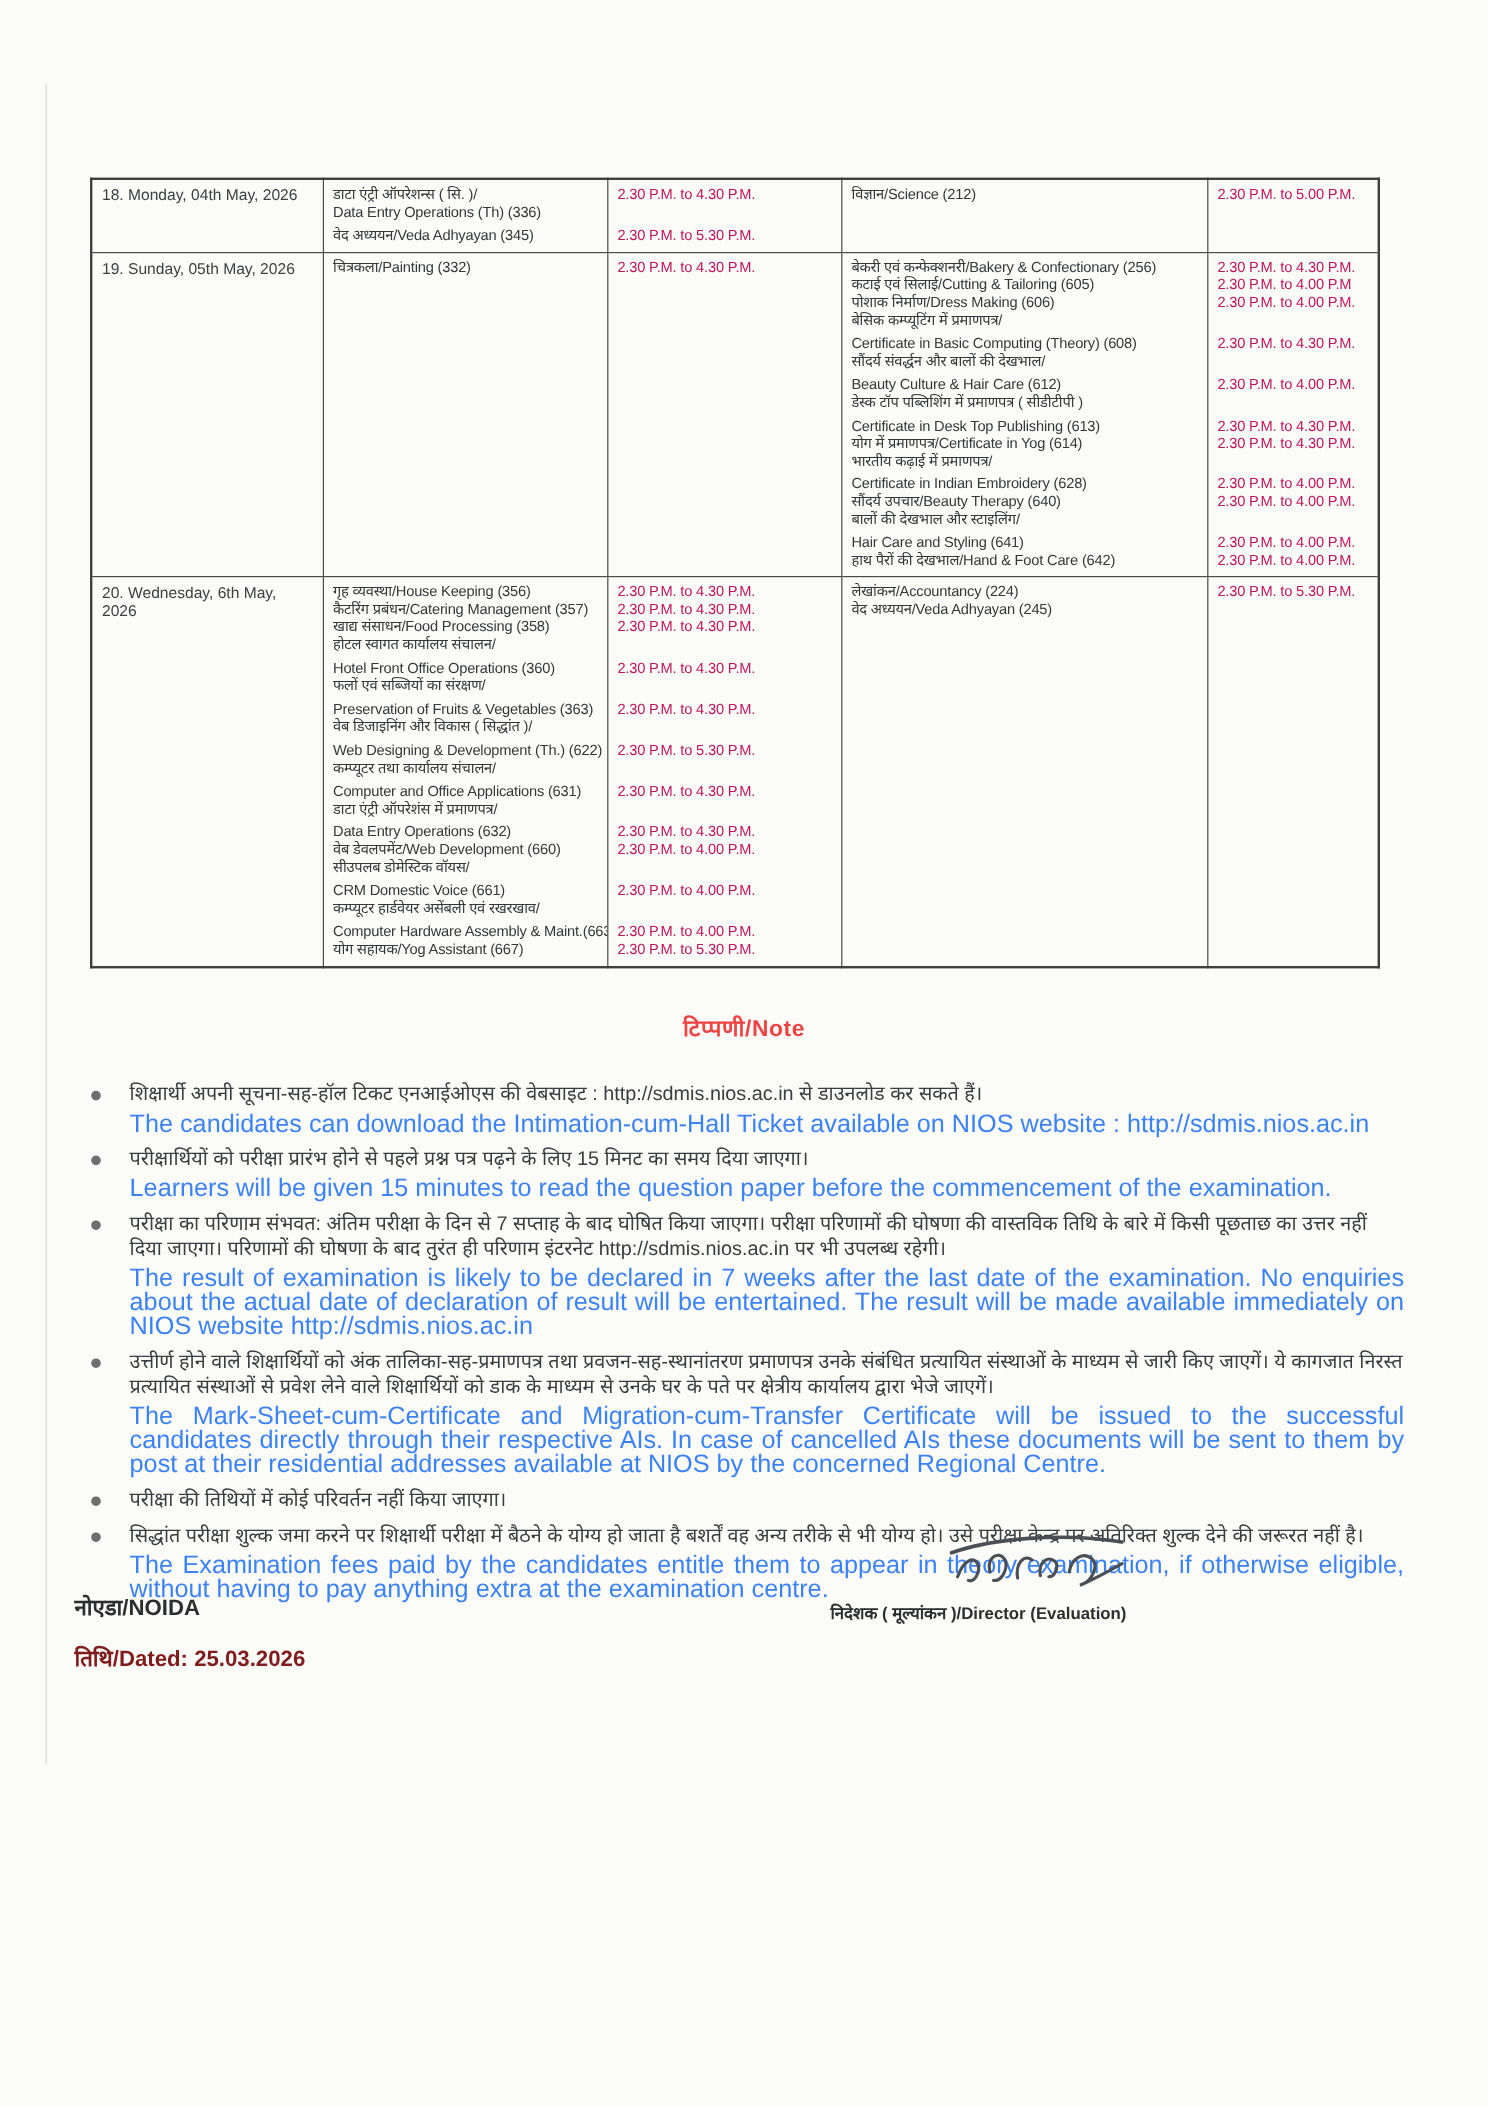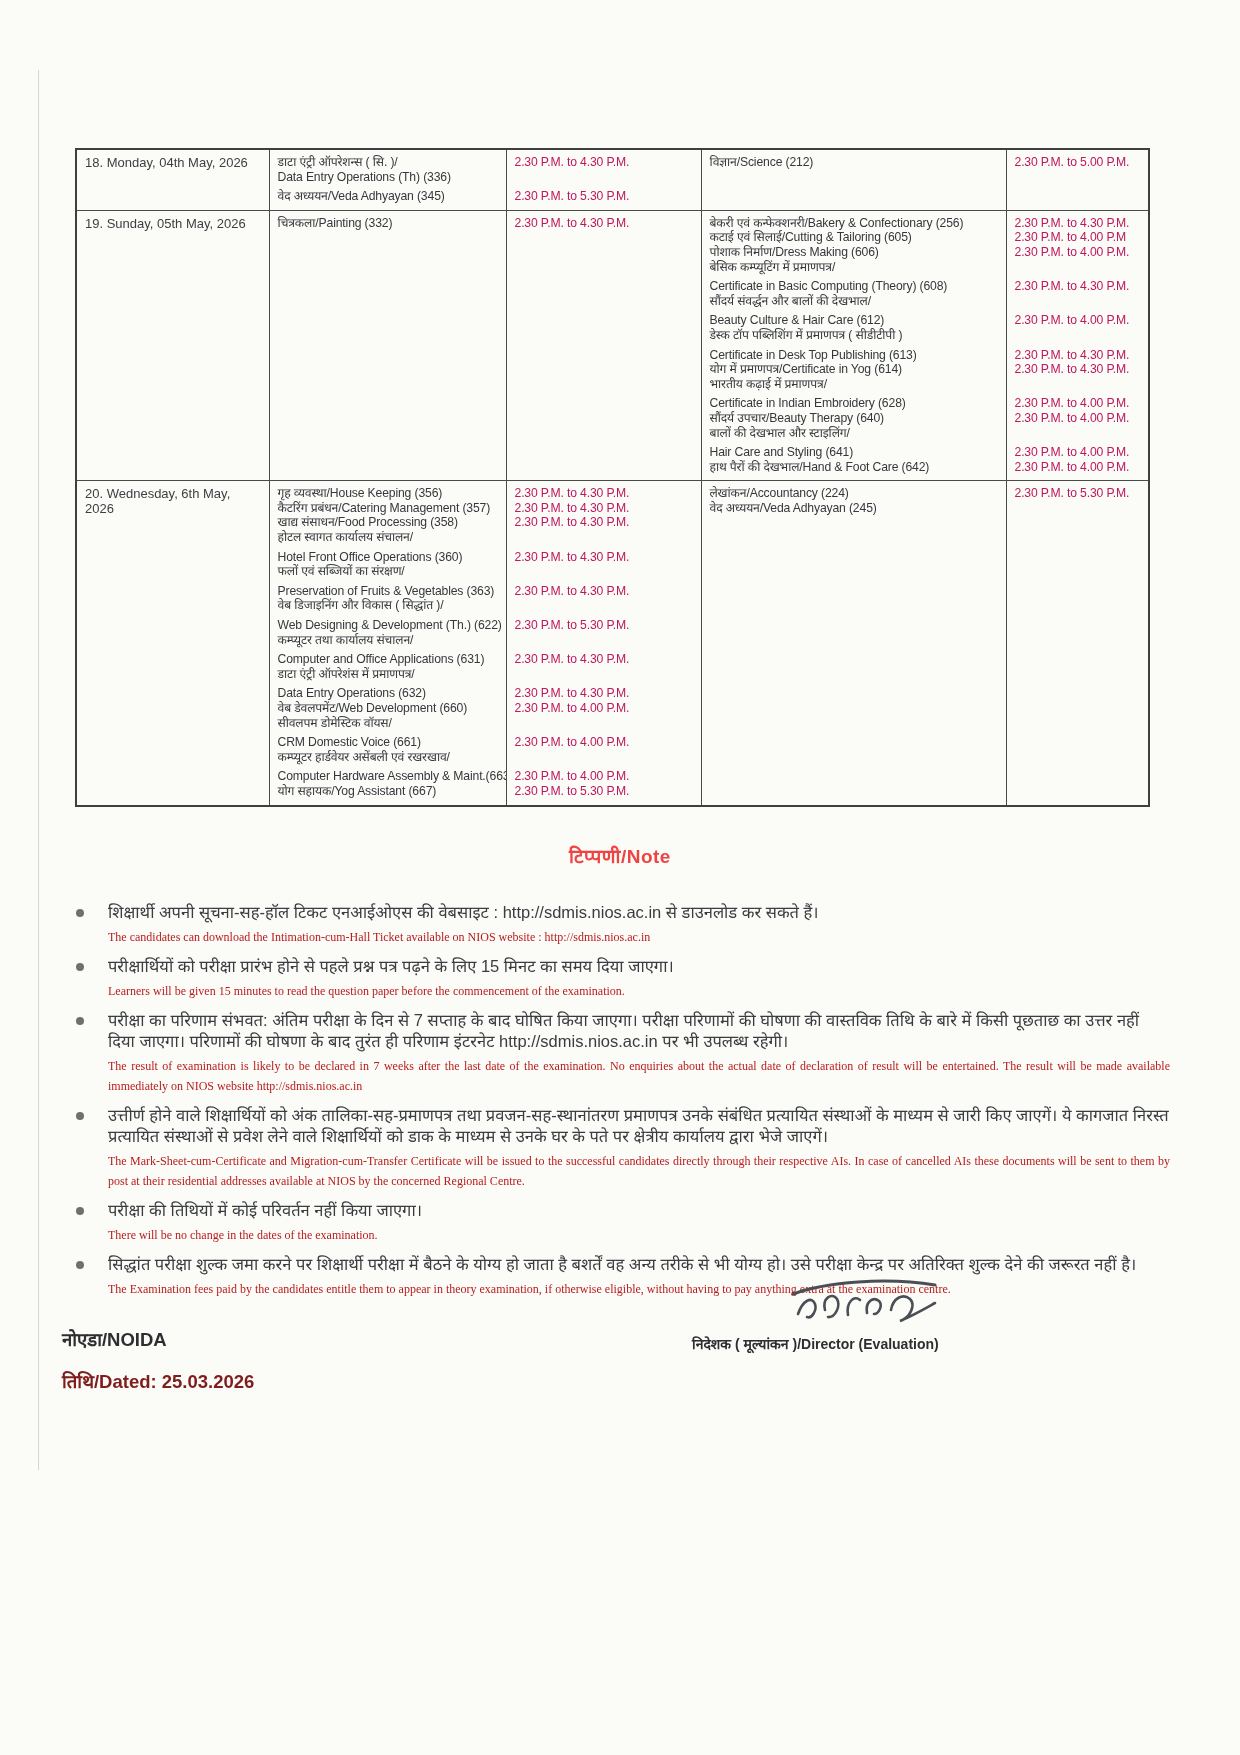--- a/index.html
+++ b/index.html
@@ -23,21 +23,21 @@
   
   .note-heading{position:absolute;left:0;top:843px;width:1240px;text-align:center;
                 font-size:19px;font-weight:bold;color:#ef4444;letter-spacing:.5px;}
   .notes{position:absolute;left:62px;top:902px;width:1108px;}
   .note-item{display:flex;margin-bottom:9px;}
   .bullet{flex:0 0 46px;position:relative;}
   .bullet::after{content:"";position:absolute;left:14px;top:7px;width:8px;height:8px;
                  border-radius:50%;background:#6d6f70;}
   .note-text{flex:1;}
   .hi{font-size:16.5px;line-height:21px;color:#3a3d40;}
-  .en{font-size:12px;line-height:20px;margin-top:4px;color:#b91c1c;text-align:justify;font-family:Liberation Serif, serif;}
+  .en{font-size:21px;line-height:20px;margin-top:4px;color:#3b82f6;text-align:justify;}
 
   
   .sig{position:absolute;left:788px;top:1272px;}
   .f-place{position:absolute;left:62px;top:1326px;font-size:18.5px;font-weight:bold;color:#2c2e30;}
   .f-desig{position:absolute;left:692px;top:1334px;font-size:14px;font-weight:bold;color:#2c2e30;}
   .f-date{position:absolute;left:62px;top:1368px;font-size:18.5px;font-weight:bold;color:#7f1d1d;}
 </style>
 </head>
 <body>
 
@@ -127,21 +127,21 @@
             <div class="ln gap">Hotel Front Office Operations (360)</div>
             <div class="ln">फलों एवं सब्जियों का संरक्षण/</div>
             <div class="ln gap">Preservation of Fruits &amp; Vegetables (363)</div>
             <div class="ln">वेब डिजाइनिंग और विकास ( सिद्धांत )/</div>
             <div class="ln gap">Web Designing &amp; Development  (Th.) (622)</div>
             <div class="ln">कम्प्यूटर तथा कार्यालय संचालन/</div>
             <div class="ln gap">Computer and Office Applications (631)</div>
             <div class="ln">डाटा एंट्री ऑपरेशंस में प्रमाणपत्र/</div>
             <div class="ln gap">Data Entry Operations (632)</div>
             <div class="ln">वेब डेवलपमेंट/Web Development  (660)</div>
-            <div class="ln">सीवलपम डोमेस्टिक वॉयस/</div>
+            <div class="ln">सीउपलब डोमेस्टिक वॉयस/</div>
             <div class="ln gap">CRM Domestic Voice (661)</div>
             <div class="ln">कम्प्यूटर हार्डवेयर असेंबली एवं रखरखाव/</div>
             <div class="ln gap">Computer Hardware Assembly &amp; Maint.(663)</div>
             <div class="ln">योग सहायक/Yog Assistant (667)</div>
           </td>
           <td class="time-cell">
             <div class="ln">2.30 P.M. to 4.30 P.M.</div>
             <div class="ln">2.30 P.M. to 4.30 P.M.</div>
             <div class="ln">2.30 P.M. to 4.30 P.M.</div>
             <div class="ln">&nbsp;</div>
@@ -201,21 +201,20 @@
         <span class="bullet"></span>
         <div class="note-text">
           <div class="hi">उत्तीर्ण होने वाले शिक्षार्थियों को अंक तालिका-सह-प्रमाणपत्र तथा प्रवजन-सह-स्थानांतरण प्रमाणपत्र उनके संबंधित प्रत्यायित संस्थाओं के माध्यम से जारी किए जाएगें। ये कागजात निरस्त प्रत्यायित संस्थाओं से प्रवेश लेने वाले शिक्षार्थियों को डाक के माध्यम से उनके घर के पते पर क्षेत्रीय कार्यालय द्वारा भेजे जाएगें।</div>
           <div class="en">The Mark-Sheet-cum-Certificate and Migration-cum-Transfer Certificate will be issued to the successful candidates directly through their respective AIs. In case of cancelled AIs these documents will be sent to them by post at their residential addresses available at NIOS  by the concerned Regional Centre.</div>
         </div>
       </div>
       <div class="note-item">
         <span class="bullet"></span>
         <div class="note-text">
           <div class="hi">परीक्षा की तिथियों में कोई परिवर्तन नहीं किया जाएगा।</div>
-          <div class="en">There will be no change in the dates of the examination.</div>
         </div>
       </div>
       <div class="note-item">
         <span class="bullet"></span>
         <div class="note-text">
           <div class="hi">सिद्धांत परीक्षा शुल्क जमा करने पर शिक्षार्थी परीक्षा में बैठने के योग्य हो जाता है बशर्तें वह अन्य तरीके से भी योग्य हो। उसे परीक्षा केन्द्र पर अतिरिक्त शुल्क देने की जरूरत नहीं है।</div>
           <div class="en">The Examination fees paid by the candidates entitle them to appear in theory examination, if otherwise eligible, without having to pay anything extra at the examination centre.</div>
         </div>
       </div>
     </div>

